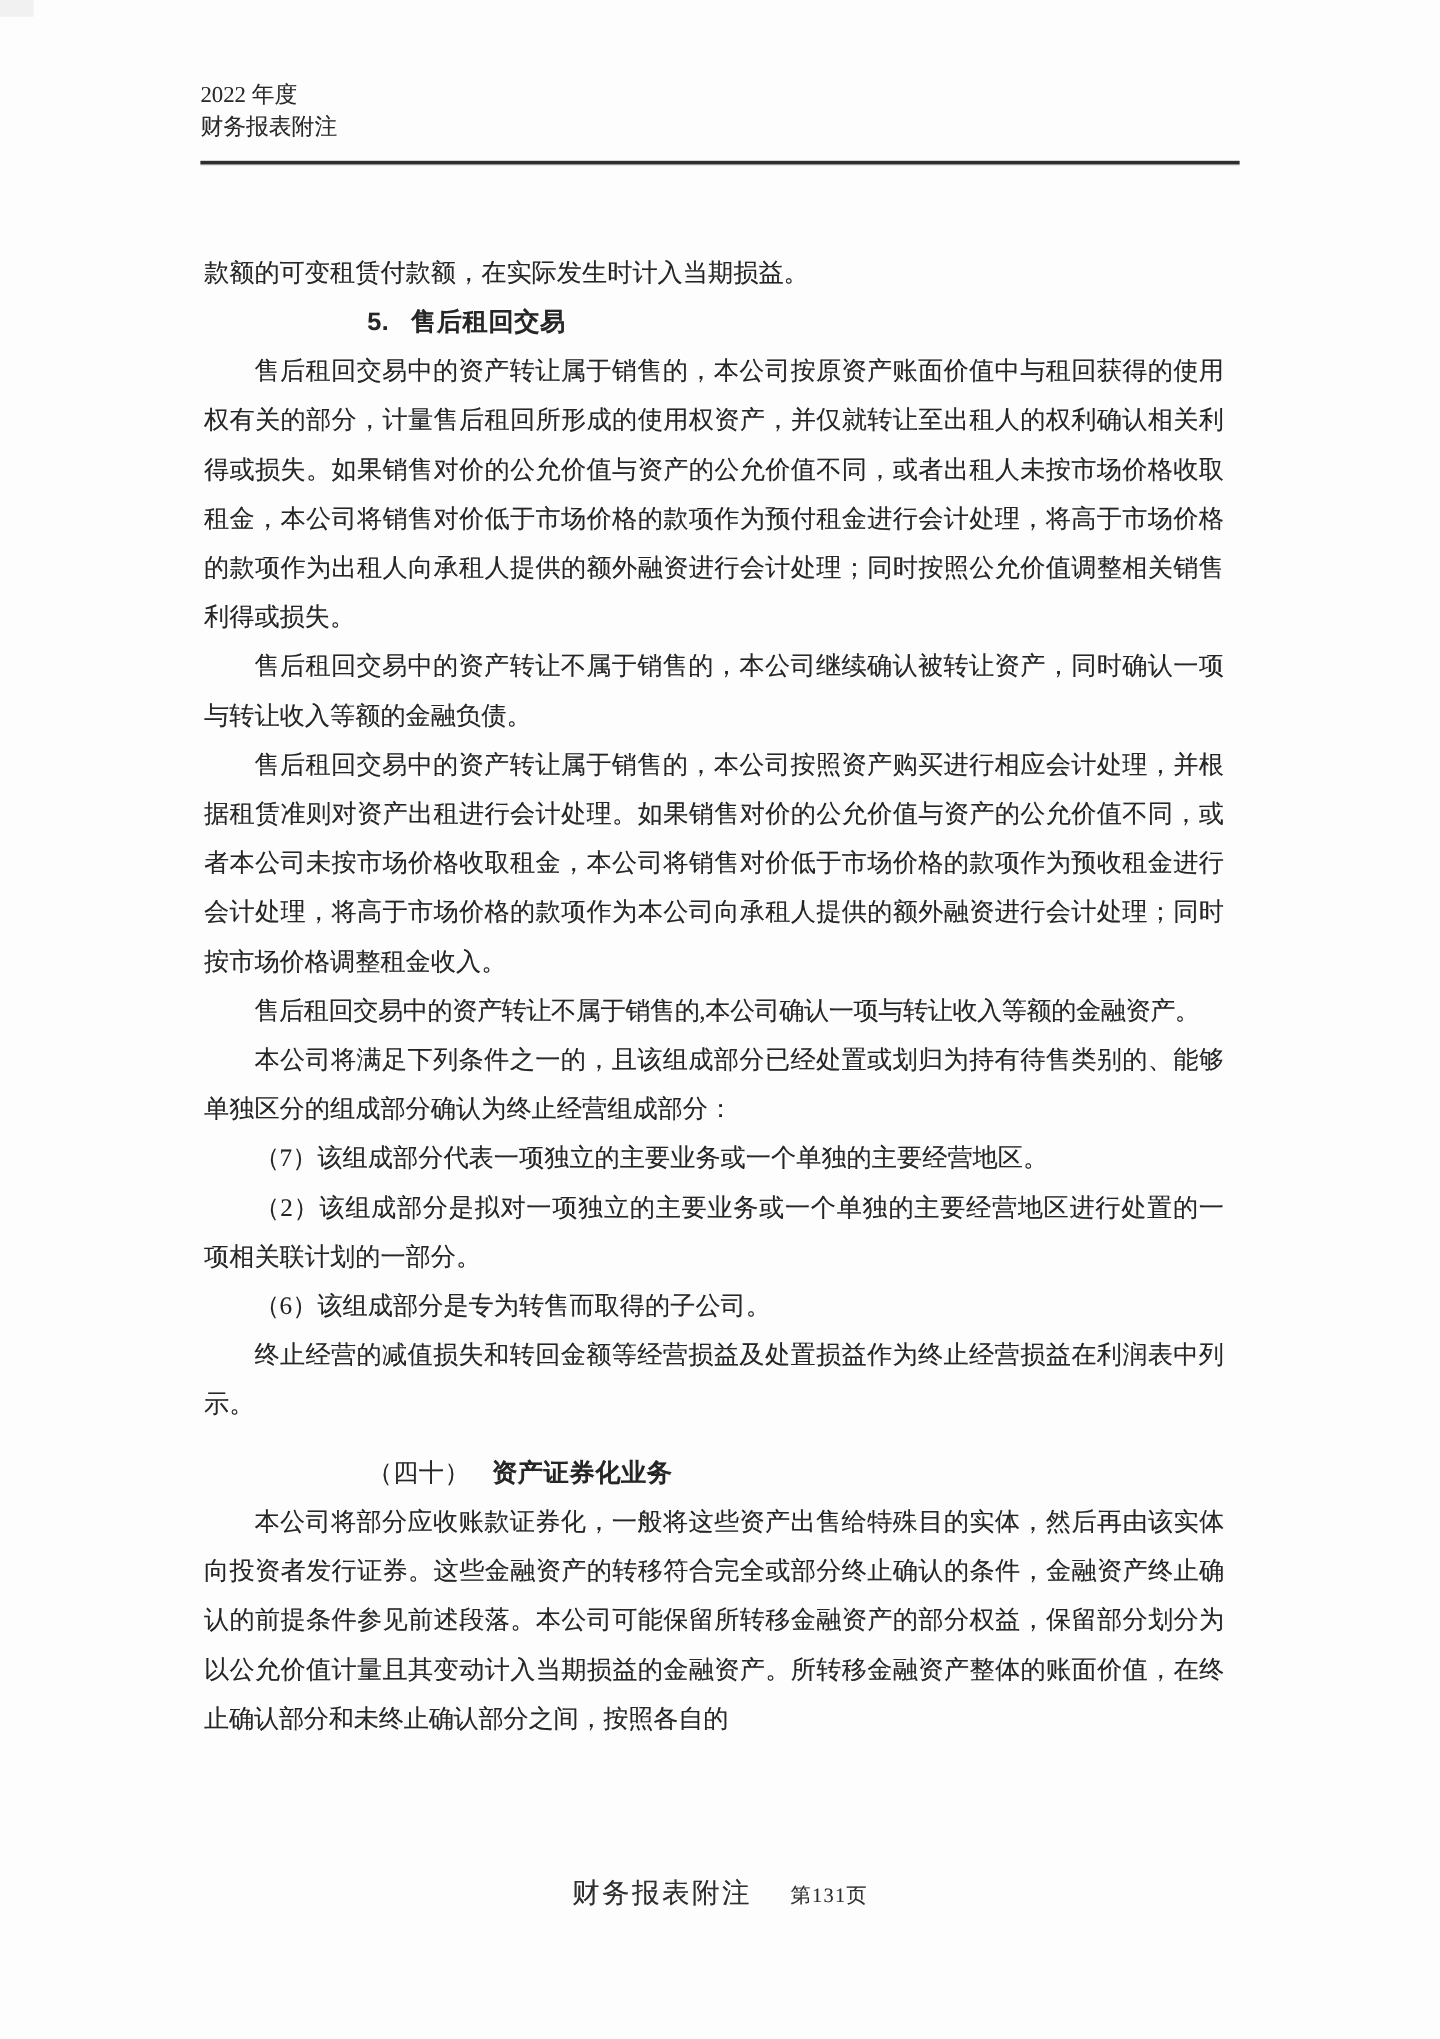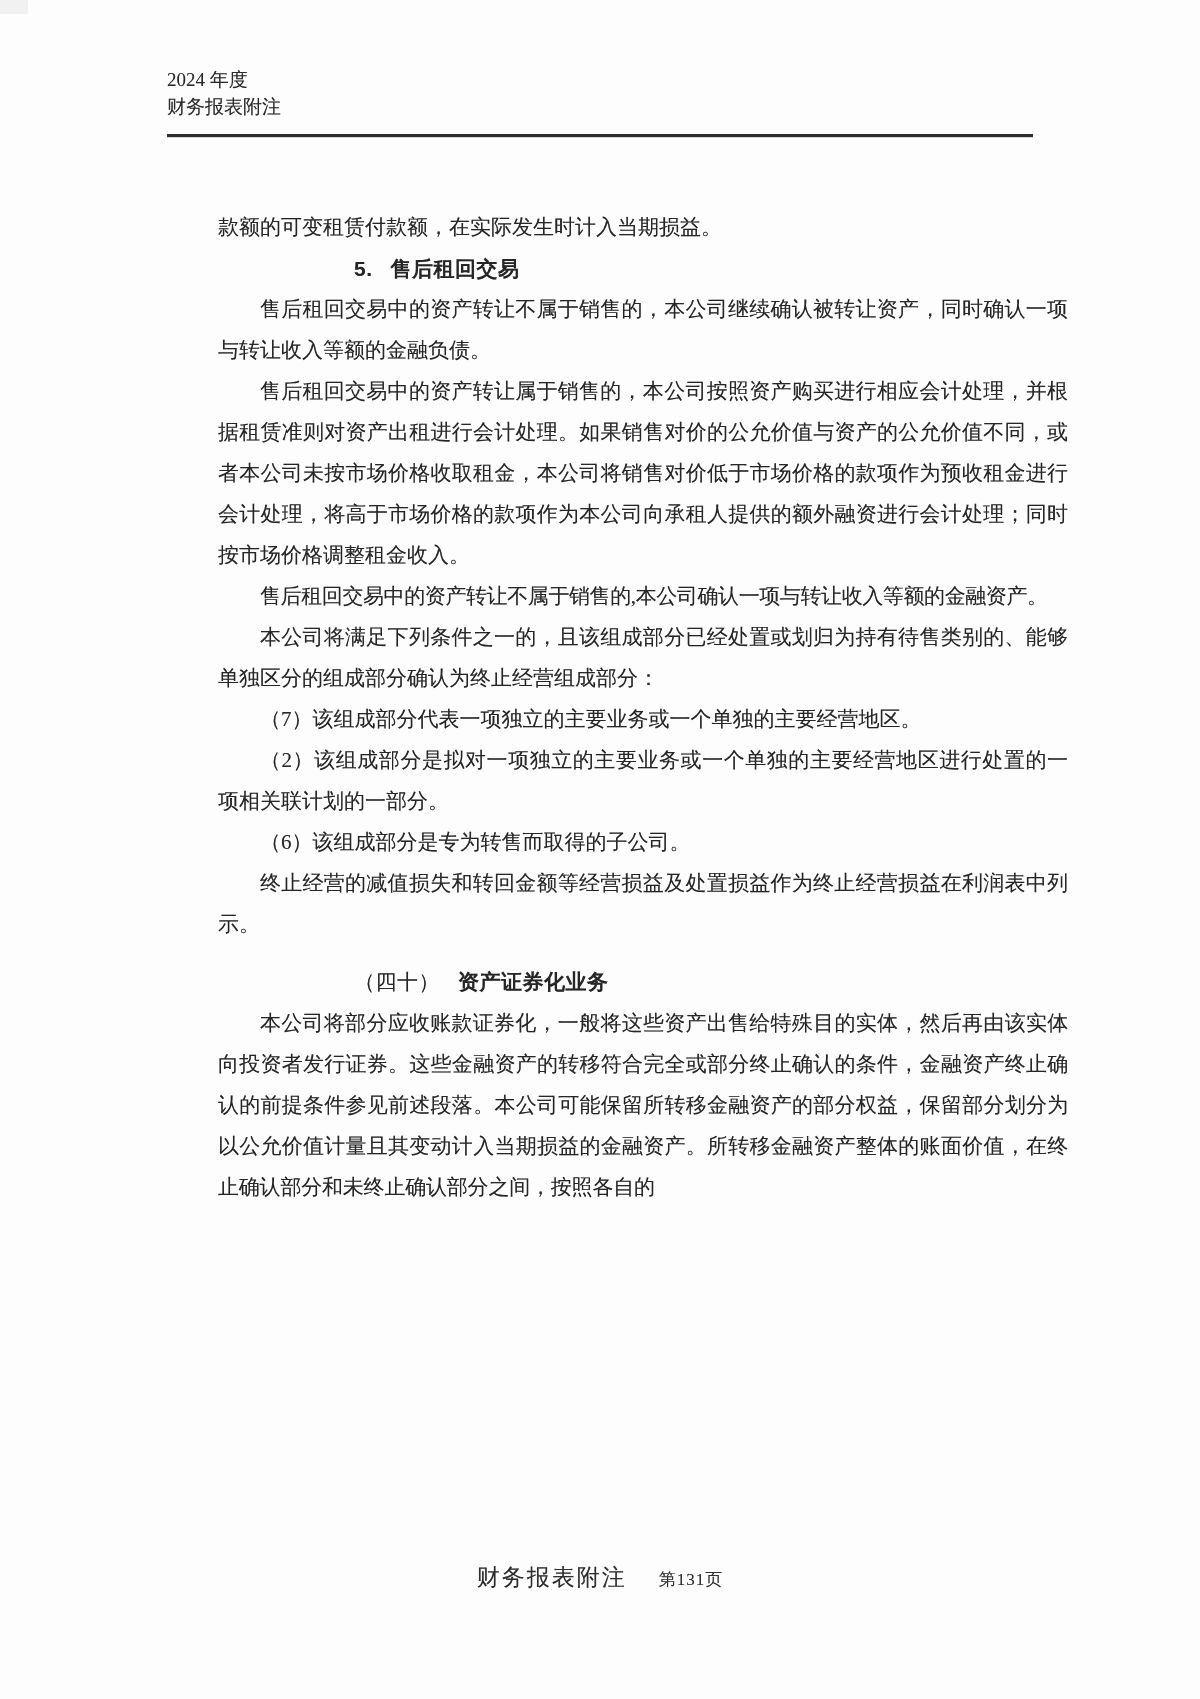--- a/index.html
+++ b/index.html
@@ -30,21 +30,20 @@
     background:#2e2e2e;
     box-shadow:0 1px 0 rgba(0,0,0,.15);
   }
   
   .doc{
     position:absolute;left:170px;top:207px;width:850px;
     font-size:21px;line-height:41px;
     text-align:justify;
     text-justify:inter-ideograph;
     text-shadow:0 0 .4px rgba(0,0,0,.28);
-    margin-left:48px;
   }
   .doc p{margin:0;text-indent:2em;}
   .doc p.no-indent{text-indent:0;}
   .doc p.oneline{white-space:nowrap;letter-spacing:-0.4px;text-align:left;}
   .heading{
     margin:0;padding-left:52px;
     font-weight:700;
     font-family:"Liberation Sans","DejaVu Sans",sans-serif;
     letter-spacing:.5px;
   }
@@ -66,31 +65,32 @@
   .footer .f-page{font-size:17px;margin-left:32px;letter-spacing:1px;}
 </style>
 </head>
 <body>
 
 <div class="page">
 
   <div class="scan-artifact"></div>
 
   <div class="header">
-    <div>2024 年度</div>
+    <div>2022 年度</div>
     <div>财务报表附注</div>
   </div>
   <div class="header-rule"></div>
 
   <div class="doc">
 
     <p class="no-indent">款额的可变租赁付款额，在实际发生时计入当期损益。</p>
 
     <p class="heading"><span class="h-num">5.</span><span>售后租回交易</span></p>
 
+    <p>售后租回交易中的资产转让属于销售的，本公司按原资产账面价值中与租回获得的使用权有关的部分，计量售后租回所形成的使用权资产，并仅就转让至出租人的权利确认相关利得或损失。如果销售对价的公允价值与资产的公允价值不同，或者出租人未按市场价格收取租金，本公司将销售对价低于市场价格的款项作为预付租金进行会计处理，将高于市场价格的款项作为出租人向承租人提供的额外融资进行会计处理；同时按照公允价值调整相关销售利得或损失。</p>
 
     <p>售后租回交易中的资产转让不属于销售的，本公司继续确认被转让资产，同时确认一项与转让收入等额的金融负债。</p>
 
     <p>售后租回交易中的资产转让属于销售的，本公司按照资产购买进行相应会计处理，并根据租赁准则对资产出租进行会计处理。如果销售对价的公允价值与资产的公允价值不同，或者本公司未按市场价格收取租金，本公司将销售对价低于市场价格的款项作为预收租金进行会计处理，将高于市场价格的款项作为本公司向承租人提供的额外融资进行会计处理；同时按市场价格调整租金收入。</p>
 
     <p class="oneline">售后租回交易中的资产转让不属于销售的,本公司确认一项与转让收入等额的金融资产。</p>
 
 
     <p>本公司将满足下列条件之一的，且该组成部分已经处置或划归为持有待售类别的、能够单独区分的组成部分确认为终止经营组成部分：</p>
 

